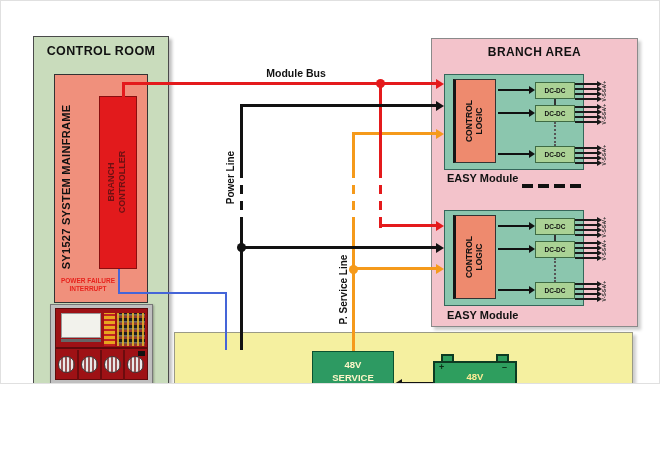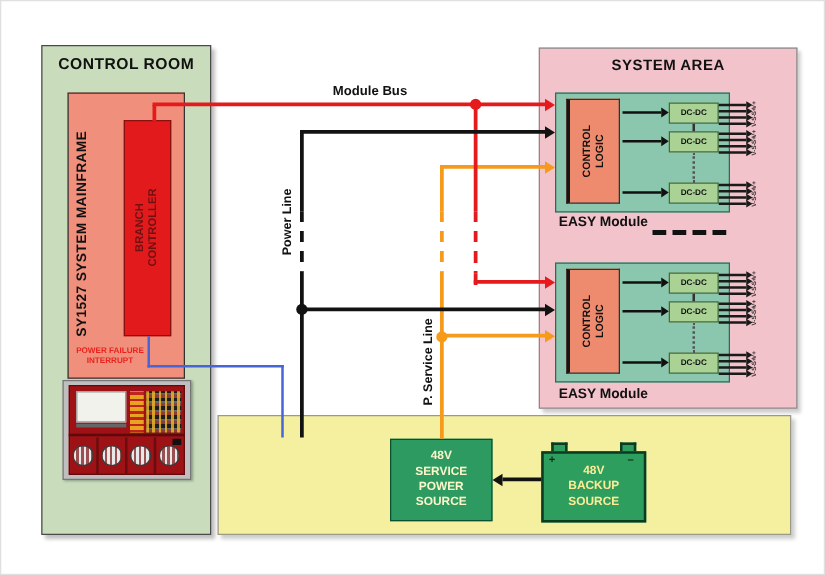--- a/index.html
+++ b/index.html
@@ -1,16 +1,16 @@
 <!DOCTYPE html>
 <html><head>
 <meta charset="utf-8">
 <style>
   html,body { margin:0; padding:0; background:#fff; }
-  .canvas { position:relative; width:660px; height:460px; background:#ffffff;
+  .canvas { position:relative; width:660px; height:384px; background:#ffffff;
             font-family:"Liberation Sans", sans-serif; overflow:hidden; border:1px solid #e0e0e0; box-sizing:border-box; }
   .box    { position:absolute; box-sizing:border-box; }
   .lbl    { position:absolute; font-weight:bold; color:#111; }
   .ctr    { text-align:center; }
   .vlabel { position:absolute; transform:rotate(-90deg); font-weight:bold; color:#111;
             text-align:center; white-space:nowrap; line-height:1.2; }
   .vwrap  { white-space:normal; }
   .hline  { position:absolute; height:3px; background:currentColor; }
   .vline  { position:absolute; width:3px;  background:currentColor; }
   .hline2 { position:absolute; height:2px; background:currentColor; }
@@ -63,21 +63,21 @@
   <div class="box" style="left:76px;top:349px;width:2px;height:30px;background:#6b0c0e;"></div>
   <div class="box" style="left:99px;top:349px;width:2px;height:30px;background:#6b0c0e;"></div>
   <div class="box" style="left:122px;top:349px;width:2px;height:30px;background:#6b0c0e;"></div>
   <div class="box" style="left:57px;top:355px;width:17px;height:17px;border-radius:50%;background:repeating-linear-gradient(90deg,#e8e8e8 0 2px,#9a5050 2px 4px);border:1px solid #3c3c3c;"></div>
   <div class="box" style="left:80px;top:355px;width:17px;height:17px;border-radius:50%;background:repeating-linear-gradient(90deg,#e8e8e8 0 2px,#9a5050 2px 4px);border:1px solid #3c3c3c;"></div>
   <div class="box" style="left:103px;top:355px;width:17px;height:17px;border-radius:50%;background:repeating-linear-gradient(90deg,#e8e8e8 0 2px,#9a5050 2px 4px);border:1px solid #3c3c3c;"></div>
   <div class="box" style="left:126px;top:355px;width:17px;height:17px;border-radius:50%;background:repeating-linear-gradient(90deg,#e8e8e8 0 2px,#9a5050 2px 4px);border:1px solid #3c3c3c;"></div>
   <div class="box" style="left:137px;top:350px;width:7px;height:5px;background:#111;"></div>
 
   <div class="box" style="left:430px;top:37px;width:207px;height:289px;background:#f3c3cb;border:1px solid #8a8a8a;box-shadow:3px 3px 3px rgba(0,0,0,.2);"></div>
-  <div class="lbl ctr" style="left:430px;top:44px;width:207px;font-size:12px;letter-spacing:.4px;">SYSTEM AREA</div>
+  <div class="lbl ctr" style="left:430px;top:44px;width:207px;font-size:12px;letter-spacing:.4px;">BRANCH AREA</div>
 
   <div class="box" style="left:443px;top:73px;width:140px;height:96px;background:#8bc6ae;border:1px solid #35665a;"></div>
   <div class="box" style="left:452px;top:78px;width:43px;height:84px;background:#ee8a6e;border:1px solid #333;border-left:3px solid #151515;"></div>
   <div class="vlabel vwrap" style="left:439px;top:109px;width:70px;height:22px;font-size:8.5px;">CONTROL LOGIC</div>
   <div class="dcdc" style="top:81px;">
       <span>DC-DC</span>
     </div>
   <div class="dcdc" style="top:104px;">
       <span>DC-DC</span>
     </div>

